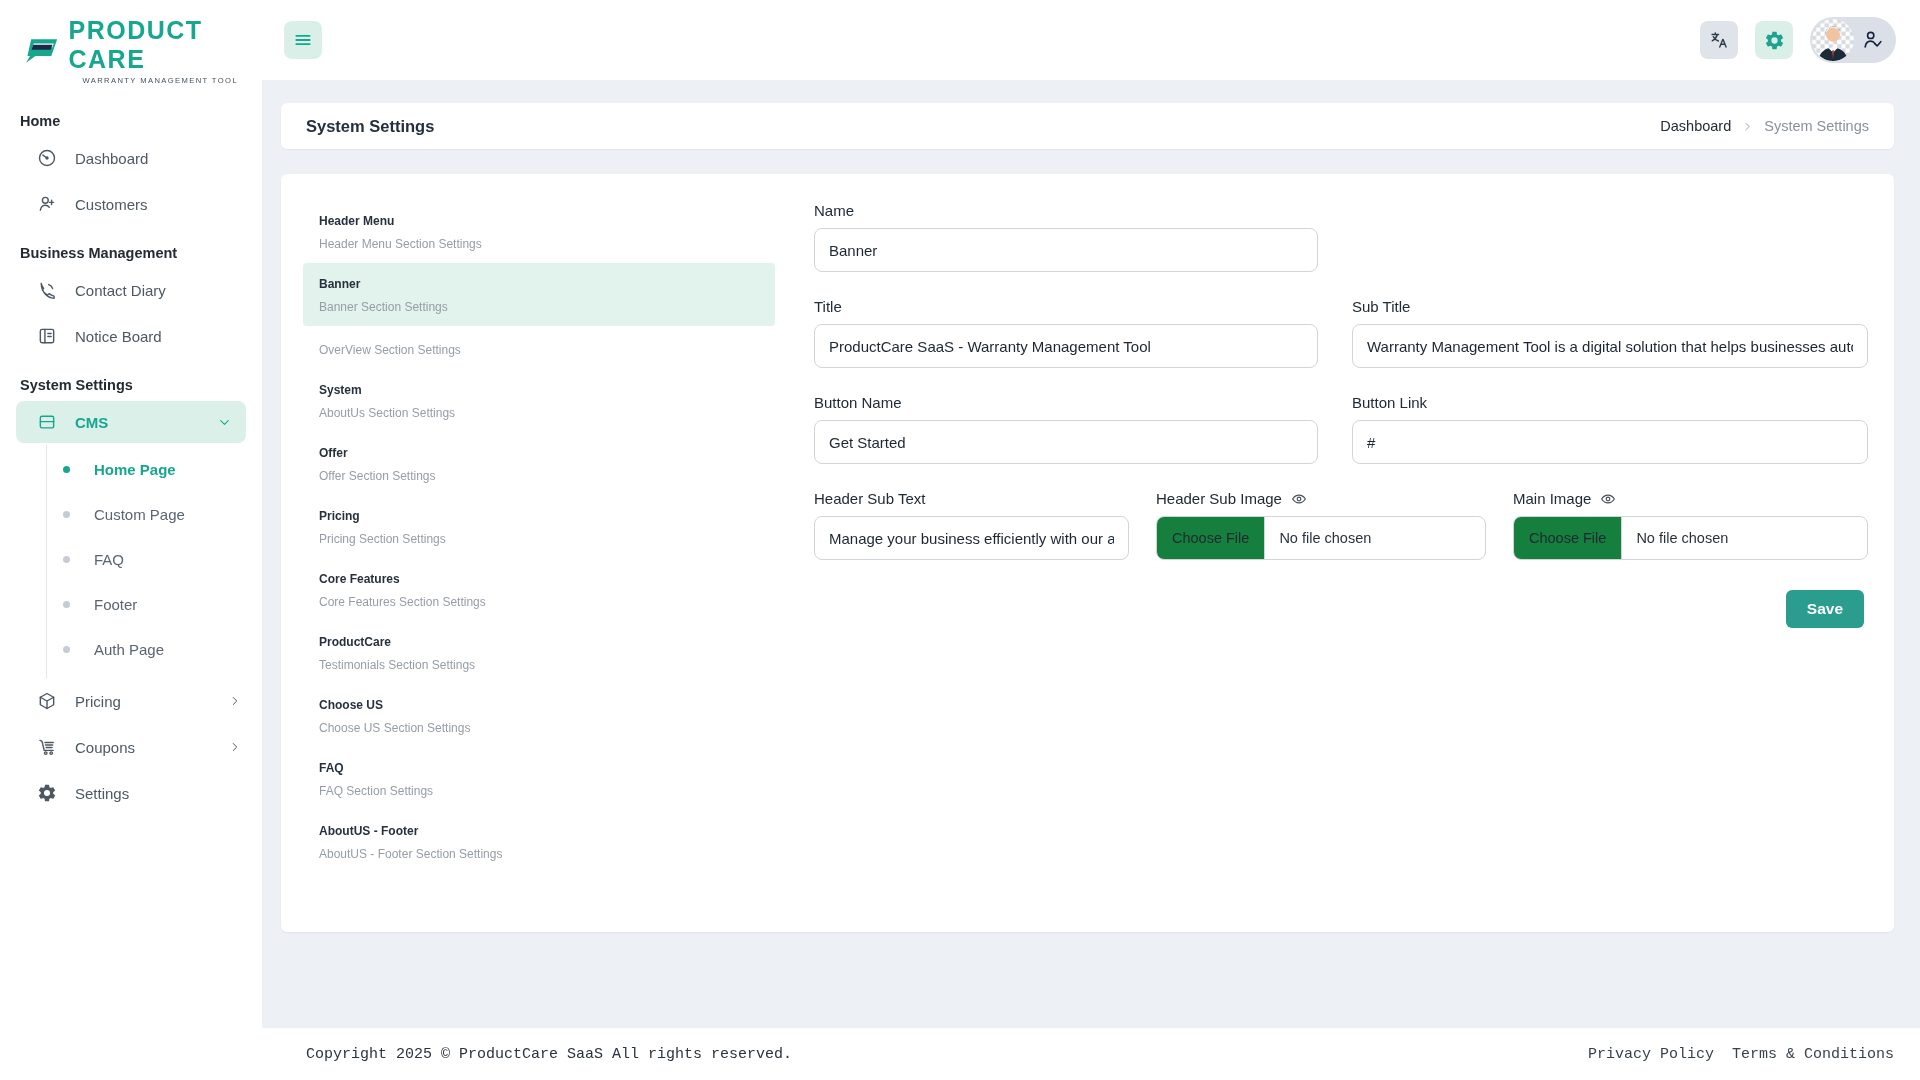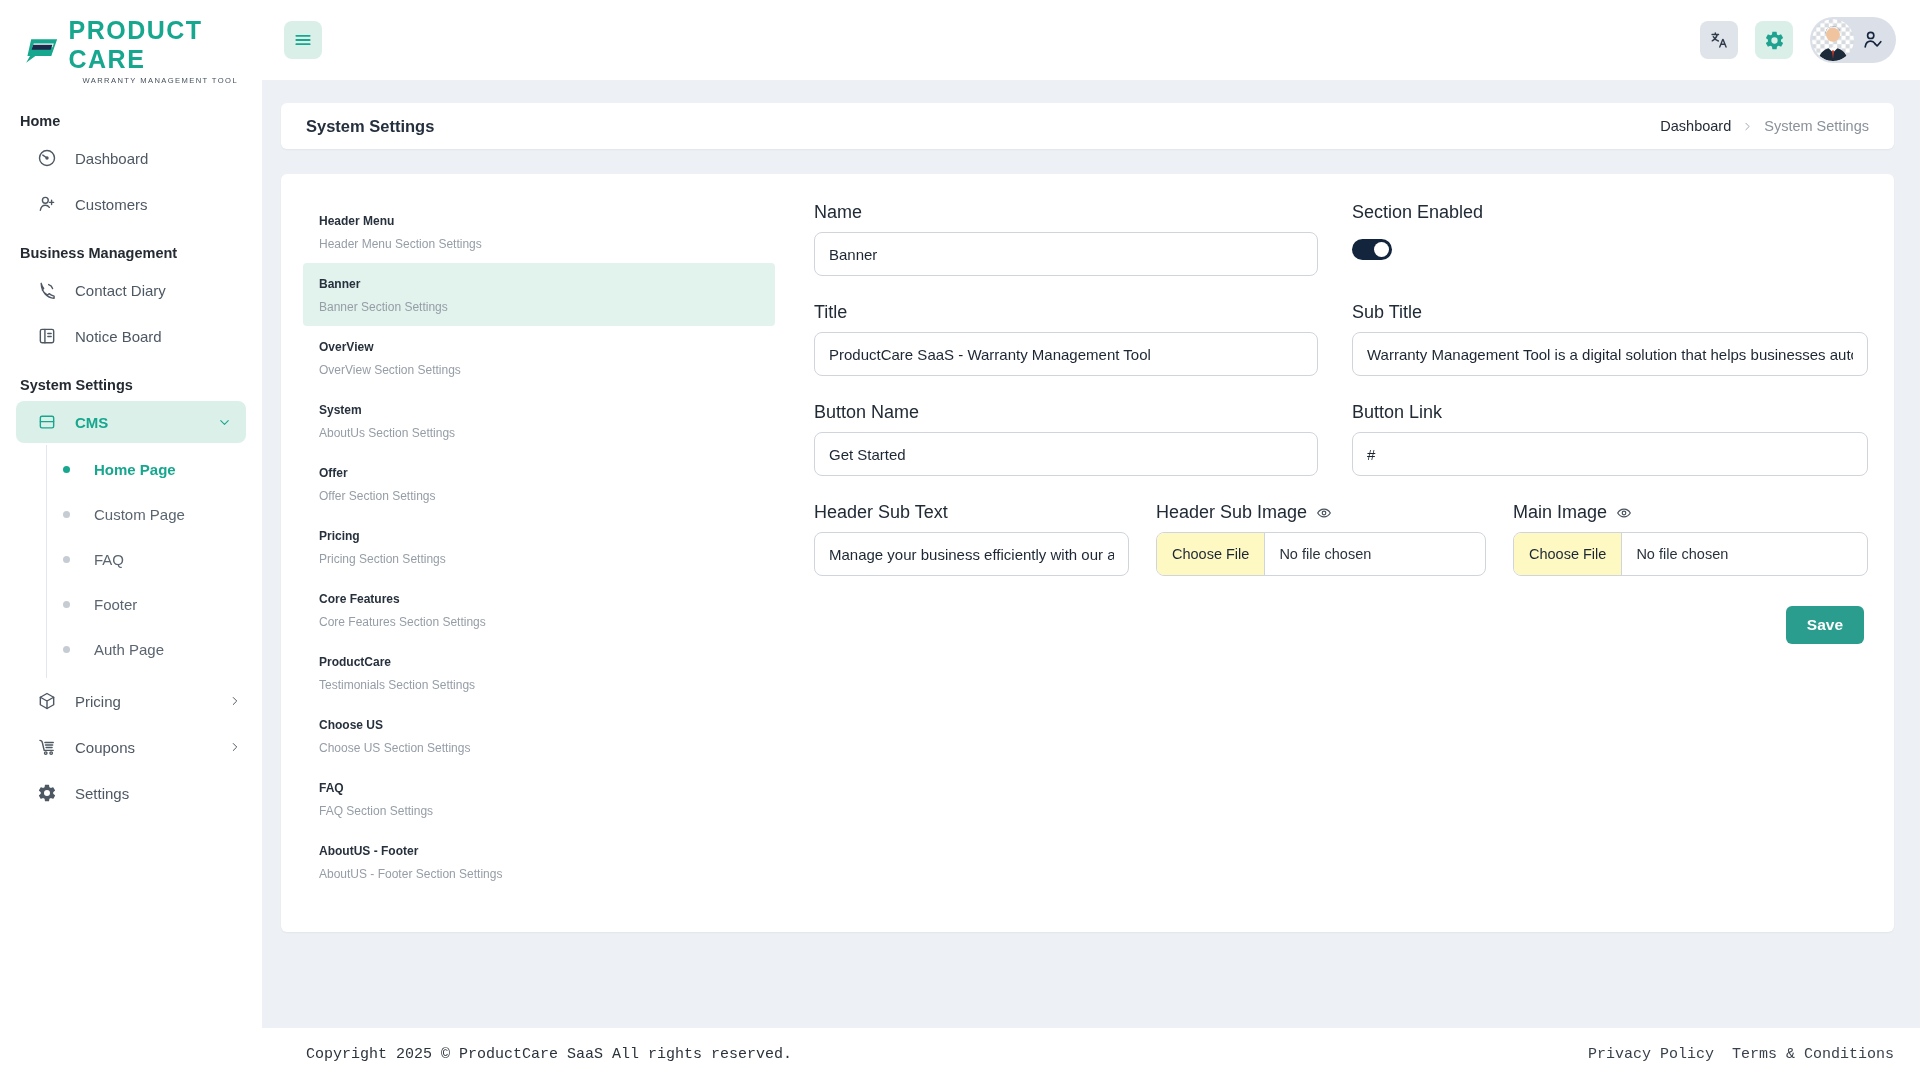--- a/index.html
+++ b/index.html
@@ -57,29 +57,29 @@
   .sec-list { width:472px; flex:0 0 auto; }
   .sec-item { padding:11px 16px; border-radius:4px; cursor:pointer; }
   .sec-item .t { font-size:12px; font-weight:bold; color:#27313d; line-height:20px; }
   .sec-item .s { font-size:12px; color:#959da6; margin-top:6px; line-height:15px; }
   .sec-item.active { background:#e2f2ec; }
 
   
   .form { flex:1; padding-top:2px; }
   .row2 { display:grid; grid-template-columns:504px 1fr; column-gap:34px; margin-bottom:26px; }
   .row3 { display:grid; grid-template-columns:315px 330px 1fr; column-gap:27px; margin-bottom:26px; }
-  .field label { display:flex; align-items:center; gap:9px; font-size:18px; color:#212b36; margin-bottom:9px; }
+  .field label { display:flex; align-items:center; gap:9px; font-size:15px; color:#212b36; margin-bottom:9px; }
   .field input[type=text] { width:100%; height:44px; border:1px solid #d0d5db; border-radius:8px;
     padding:0 14px; font-size:15px; color:#1d2733; font-family:"Liberation Sans",sans-serif; outline:none; background:#fff; }
   .toggle { width:40px; height:21px; border-radius:11px; background:#13243d; position:relative;
     margin-top:7px; cursor:pointer; border:none; }
   .toggle .knob { position:absolute; top:3px; left:22px; width:15px; height:15px; border-radius:50%; background:#fff; }
   .file-input { height:44px; border:1px solid #d0d5db; border-radius:8px; display:flex;
     align-items:center; overflow:hidden; background:#fff; }
-  .file-btn { height:100%; display:flex; align-items:center; padding:16px 15px; background:#fef9c3;
+  .file-btn { height:100%; display:flex; align-items:center; padding:16px 15px; background:#15803d;
     border:none; border-right:1px solid #d0d5db; font-size:14.5px; color:#1d2733; cursor:pointer;
     font-family:"Liberation Sans",sans-serif; }
   .file-status { font-size:14.5px; color:#2a333d; padding-left:14px; }
   .save-row { display:flex; justify-content:flex-end; margin-top:30px; padding-right:4px; }
   .save-btn { background:#2a9d8f; color:#fff; border:none; border-radius:6px; height:38px;
     padding:4px 21px; font-size:15.5px; font-weight:bold; cursor:pointer; font-family:"Liberation Sans",sans-serif; }
 
   
   .footer { grid-area:footer; background:#fff; display:flex; align-items:center;
     justify-content:space-between; padding:0 26px 0 44px; font-size:15px; color:#2b333c;font-family:Liberation Mono, monospace; }
@@ -276,21 +276,20 @@
       <div class="sec-list">
         <div class="sec-item">
           <div class="t">Header Menu</div>
           <div class="s">Header Menu Section Settings</div>
         </div>
         <div class="sec-item active">
           <div class="t">Banner</div>
           <div class="s">Banner Section Settings</div>
         </div>
         <div class="sec-item">
-          <div class="t">OverView</div>
           <div class="s">OverView Section Settings</div>
         </div>
         <div class="sec-item">
           <div class="t">System</div>
           <div class="s">AboutUs Section Settings</div>
         </div>
         <div class="sec-item">
           <div class="t">Offer</div>
           <div class="s">Offer Section Settings</div>
         </div>
@@ -318,24 +317,20 @@
           <div class="t">AboutUS - Footer</div>
           <div class="s">AboutUS - Footer Section Settings</div>
         </div>
       </div>
 
       <div class="form">
         <div class="row2">
           <div class="field">
             <label>Name</label>
             <input type="text" value="Banner" style="">
-          </div>
-          <div class="field">
-            <label>Section Enabled</label>
-            <button class="toggle"><span class="knob"></span></button>
           </div>
         </div>
 
         <div class="row2">
           <div class="field">
             <label>Title</label>
             <input type="text" value="ProductCare SaaS - Warranty Management Tool" style="">
           </div>
           <div class="field">
             <label>Sub Title</label>

